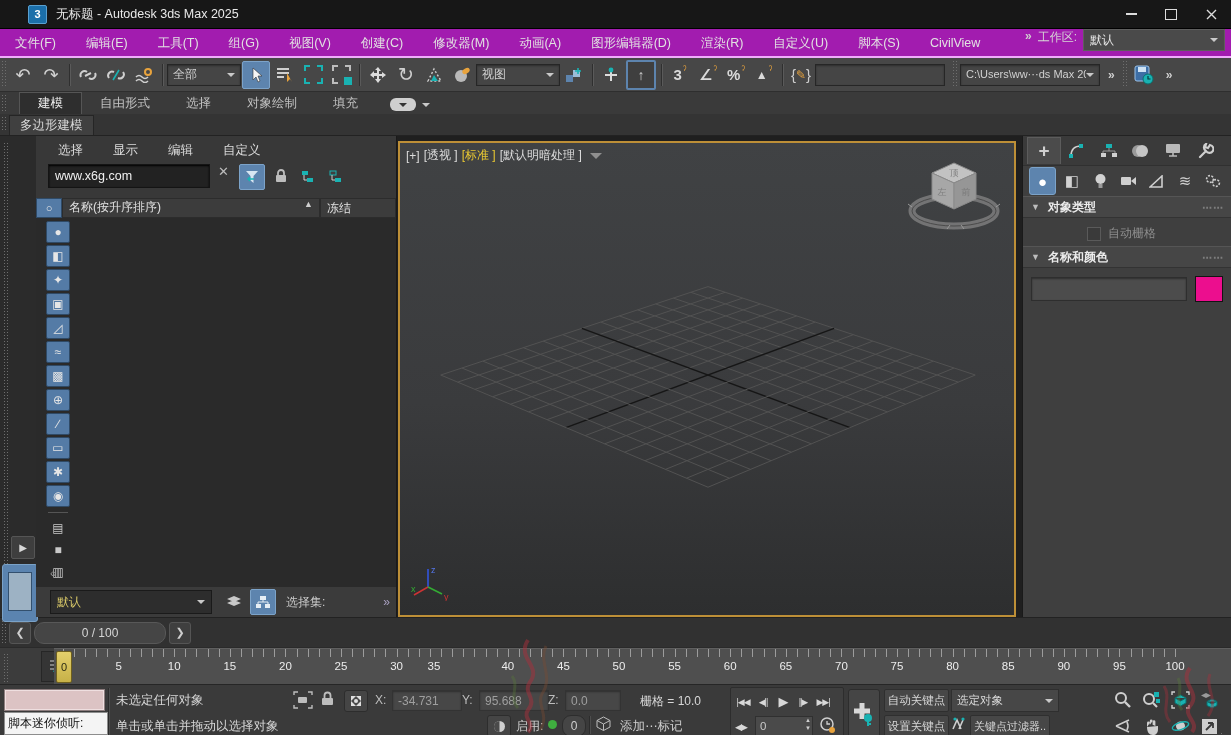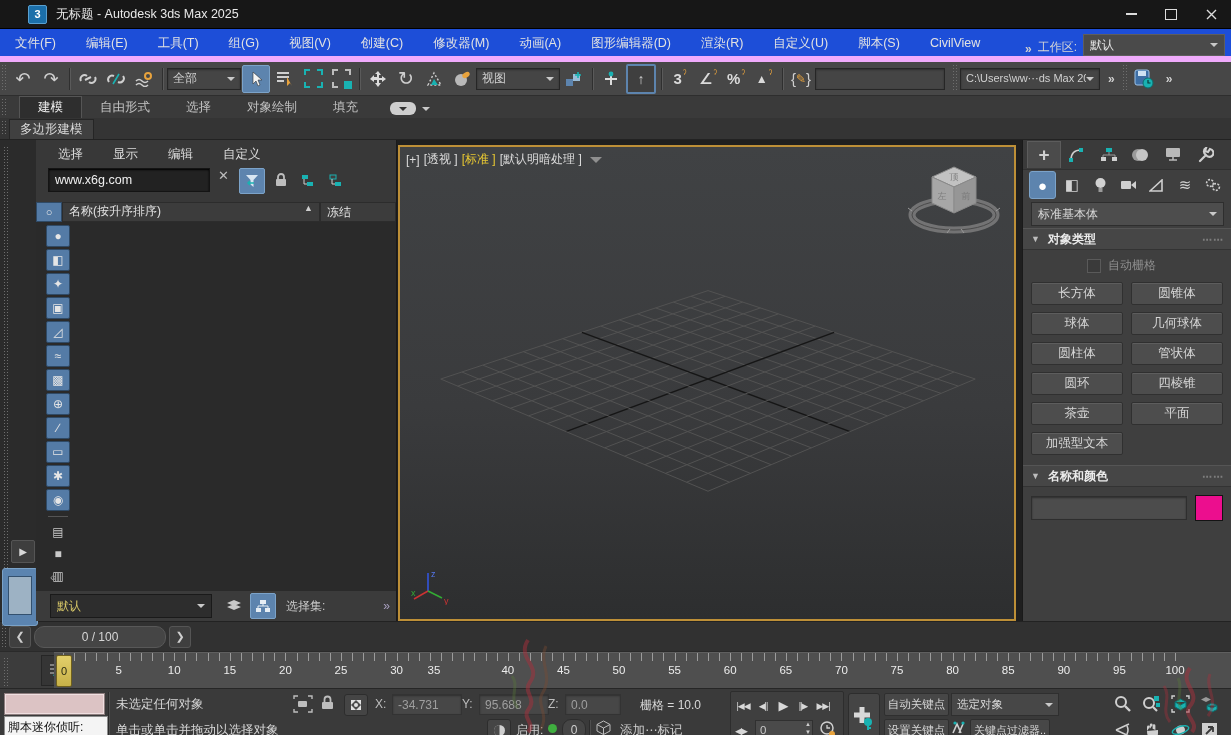--- a/index.html
+++ b/index.html
@@ -13,21 +13,21 @@
   
   #titlebar{height:28px;background:#171717;display:flex;align-items:center;border-bottom:1px solid #000}
   #app-icon{width:17px;height:17px;margin:0 9px 0 28px;background:#1b6faa;border:1px solid #5aa0d0;color:#fff;
     font-weight:bold;font-size:11px;display:flex;align-items:center;justify-content:center;border-radius:2px}
   #title-text{color:#e9e9e9;font-size:12.5px}
   #win-btns{margin-left:auto;display:flex}
   .winbtn{width:40px;height:27px;display:flex;align-items:center;justify-content:center;color:#dcdcdc}
   .ico-min{width:11px;height:2px;background:#dcdcdc}
   .ico-max{width:10px;height:9px;border:1px solid #dcdcdc}
   
-  #menubar{height:27px;background:#1d4ed8;display:flex;align-items:flex-end;border-bottom:6px solid #f0abfc}
+  #menubar{height:27px;background:#a21caf;display:flex;align-items:flex-start;border-bottom:2px solid #f0abfc}
   .menu-item{padding:0 15px;color:#e2e2e2;font-size:12.5px;line-height:26px;cursor:default}
   #menubar .spacer{flex:1}
   .chev{color:#cfcfcf;font-weight:bold;letter-spacing:-2px;padding:0 8px}
   #workspace-combo{width:128px;height:20px;background:#4a4a4a;border:1px solid #5e5e5e;display:flex;
     align-items:center;padding:0 6px;margin-right:6px;color:#e6e6e6}
   .darr{margin-left:auto;width:0;height:0;border:4px solid transparent;border-top-color:#c9c9c9;transform:translateY(2px)}
   
   #toolbar{height:33px;background:#474747;display:flex;align-items:center;border-bottom:1px solid #2e2e2e;padding-right:4px}
   .tbtn{min-width:26px;height:26px;margin:0 1px;display:flex;align-items:center;justify-content:center;
     color:#cfcfcf;font-size:15px;border-radius:2px;position:relative}
@@ -581,47 +581,29 @@
           </svg>
       </div>
       <div class="cp-cat">≋</div>
       <div class="cp-cat">
         <svg width="16" height="14">
             <circle cx="5" cy="5" r="3.4" fill="none" stroke="#cfcfcf" stroke-width="1.6" stroke-dasharray="2 1.4"></circle>
             <circle cx="11" cy="9" r="3.4" fill="none" stroke="#cfcfcf" stroke-width="1.6" stroke-dasharray="2 1.4"></circle>
           </svg>
       </div>
     </div>
-    <div id="cat-combo">
-      <span>标准基本体</span>
-      <span class="darr"></span>
-    </div>
     <div class="rollout-hdr">
       <span class="caret">▼</span>
       <span>对象类型</span>
       <span class="gripdots">⋯⋯</span>
     </div>
     <div id="autogrid-row">
       <span id="autogrid-box"></span>
       <span>自动栅格</span>
     </div>
-    <div id="obj-buttons">
-
-    <div class="objbtn">长方体</div>
-        <div class="objbtn">圆锥体</div>
-        <div class="objbtn">球体</div>
-        <div class="objbtn">几何球体</div>
-        <div class="objbtn">圆柱体</div>
-        <div class="objbtn">管状体</div>
-        <div class="objbtn">圆环</div>
-        <div class="objbtn">四棱锥</div>
-        <div class="objbtn">茶壶</div>
-        <div class="objbtn">平面</div>
-        <div class="objbtn">加强型文本</div>
-      </div>
     <div class="rollout-hdr">
       <span class="caret">▼</span>
       <span>名称和颜色</span>
       <span class="gripdots">⋯⋯</span>
     </div>
     <div id="name-row">
       <div id="name-field"></div>
       <div id="color-swatch" style="background: rgb(236, 14, 142);"></div>
     </div>
   </div>

